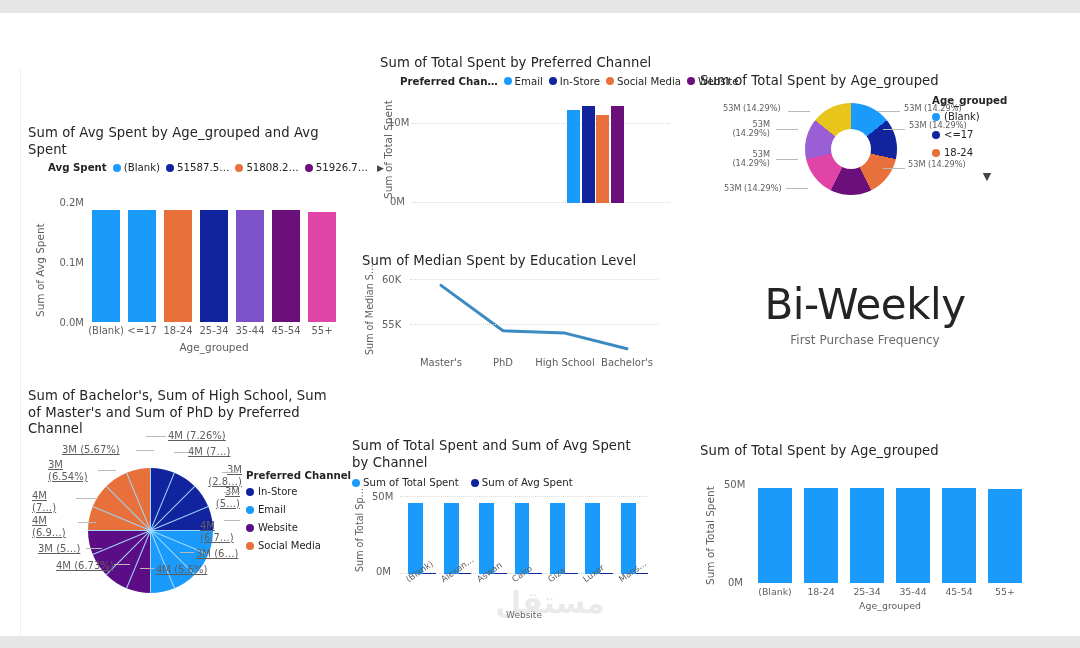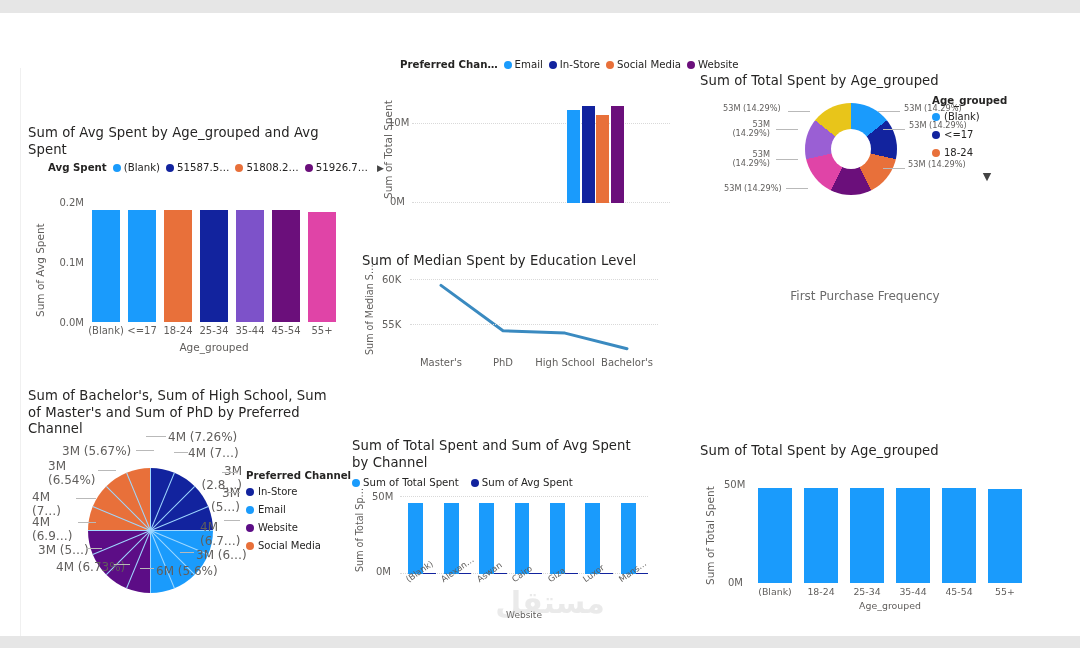--- a/index.html
+++ b/index.html
@@ -65,21 +65,21 @@
   
   #tile-line{left:362px;top:240px;width:310px;height:120px;}
   #t4-plot{position:absolute;left:48px;top:26px;width:248px;height:78px;}
   #t4-xticks{position:absolute;left:48px;top:104px;width:248px;height:14px;}
   #t4-xticks span{position:absolute;font-size:10px;color:#605e5c;transform:translateX(-50%);}
 
   
   #tile-pie{left:28px;top:375px;width:340px;height:220px;}
   .pie-wrap{position:absolute;left:60px;top:80px;width:125px;height:125px;}
   .pie{width:125px;height:125px;border-radius:50%;}
-  .plabel{position:absolute;font-size:12px;color:#605e5c;line-height:1.18;white-space:nowrap;}
+  .plabel{position:absolute;font-size:10px;color:#605e5c;line-height:1.18;white-space:nowrap;text-decoration:underline;}
   #pie-legend{position:absolute;left:218px;top:82px;width:120px;}
   #pie-legend .ltitle{font-size:10.2px;font-weight:700;color:#252423;margin-bottom:5px;}
   #pie-legend .li{display:flex;align-items:center;gap:4px;font-size:10px;color:#252423;margin-bottom:7px;}
 
   
   #tile-location{left:352px;top:425px;width:330px;height:200px;}
   #t6-plot{position:absolute;left:48px;top:58px;width:248px;height:78px;}
   #t6-xticks{position:absolute;left:48px;top:136px;width:248px;height:30px;}
   #t6-xticks span{position:absolute;font-size:8.6px;color:#605e5c;transform-origin:left top;transform:rotate(-35deg);white-space:nowrap;}
 
@@ -153,20 +153,21 @@
         <span style="left: 90px;">18-24</span>
         <span style="left: 126px;">25-34</span>
         <span style="left: 162px;">35-44</span>
         <span style="left: 198px;">45-54</span>
         <span style="left: 234px;">55+</span>
       </div>
     <div class="axis-label-x" style="position:absolute;left:60px;top:216px;width:252px;">Age_grouped</div>
   </div>
 
   <div class="tile" id="tile-channel">
+    <div class="tile-title">Sum of Total Spent by Preferred Channel</div>
     <div class="legend-row">
       <span class="legend-title">Preferred Chan…</span>
       <span class="legend-item">
           <i class="dot" style="background:#1a9bfc"></i>
           <span>Email</span>
         </span>
       <span class="legend-item">
           <i class="dot" style="background:#12239e"></i>
           <span>In-Store</span>
         </span>
@@ -280,21 +281,21 @@
           <div style="position: absolute; left: 62px; top: 0px; width: 1px; height: 62.5px; background: rgb(159, 216, 255); transform-origin: center bottom; transform: rotate(337.5deg);"></div>
         </div>
     </div>
 
     <div class="plabel" style="left:34px;top:56px;">3M (5.67%)</div>
     <div class="plabel" style="left:20px;top:71px;width:48px;white-space:normal;">3M (6.54%)</div>
     <div class="plabel" style="left:4px;top:102px;width:40px;white-space:normal;">4M (7…)</div>
     <div class="plabel" style="left:4px;top:127px;width:42px;white-space:normal;">4M (6.9…)</div>
     <div class="plabel" style="left:10px;top:155px;">3M (5…)</div>
     <div class="plabel" style="left:28px;top:172px;">4M (6.73%)</div>
-    <div class="plabel" style="left:128px;top:176px;">6M (5.6%)</div>
+    <div class="plabel" style="left:128px;top:176px;">4M (5.6%)</div>
     <div class="plabel" style="left:168px;top:160px;">3M (6…)</div>
     <div class="plabel" style="left:172px;top:132px;width:40px;white-space:normal;">4M (6.7…)</div>
     <div class="plabel" style="left:176px;top:98px;width:36px;white-space:normal;text-align:right;">3M (5…)</div>
     <div class="plabel" style="left:172px;top:76px;width:42px;white-space:normal;text-align:right;">3M (2.8…)</div>
     <div class="plabel" style="left:160px;top:58px;">4M (7…)</div>
     <div class="plabel" style="left:140px;top:42px;">4M (7.26%)</div>
 
     <div class="leader" style="left:108px;top:62px;width:18px;"></div>
     <div class="leader" style="left:70px;top:82px;width:18px;"></div>
     <div class="leader" style="left:48px;top:110px;width:20px;"></div>
@@ -393,20 +394,21 @@
         <span style="left: 69px;">18-24</span>
         <span style="left: 115px;">25-34</span>
         <span style="left: 161px;">35-44</span>
         <span style="left: 207px;">45-54</span>
         <span style="left: 253px;">55+</span>
       </div>
     <div class="axis-label-x" style="position:absolute;left:52px;top:157px;width:276px;font-size:9.4px;">Age_grouped</div>
   </div>
 
   <div class="tile" id="tile-card">
+    <div id="card-value">Bi-Weekly</div>
     <div id="card-sub">First Purchase Frequency</div>
   </div>
 
   <div id="watermark">
     <div id="wm-ar">مستقل</div>
   </div>
 
 </div>
 
 </body></html>

